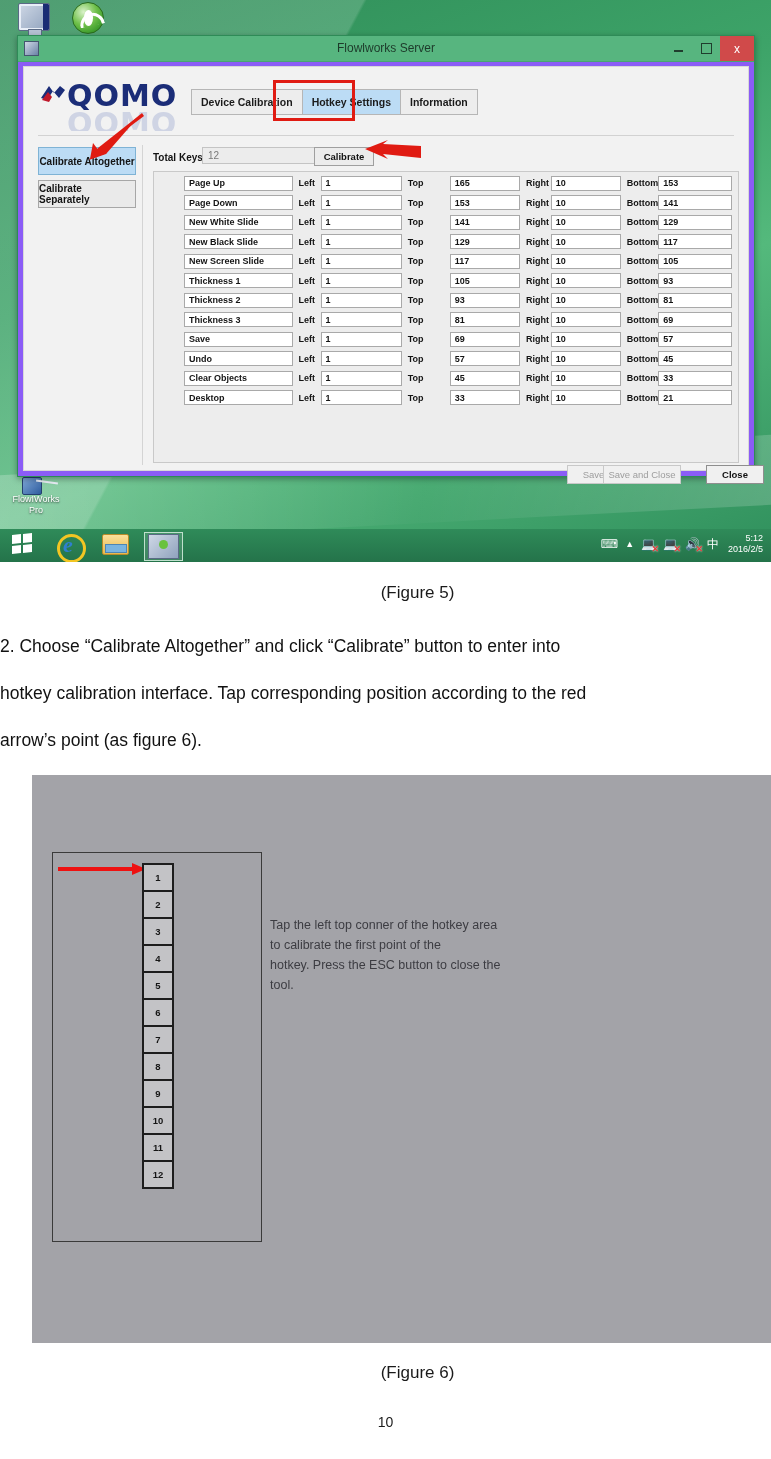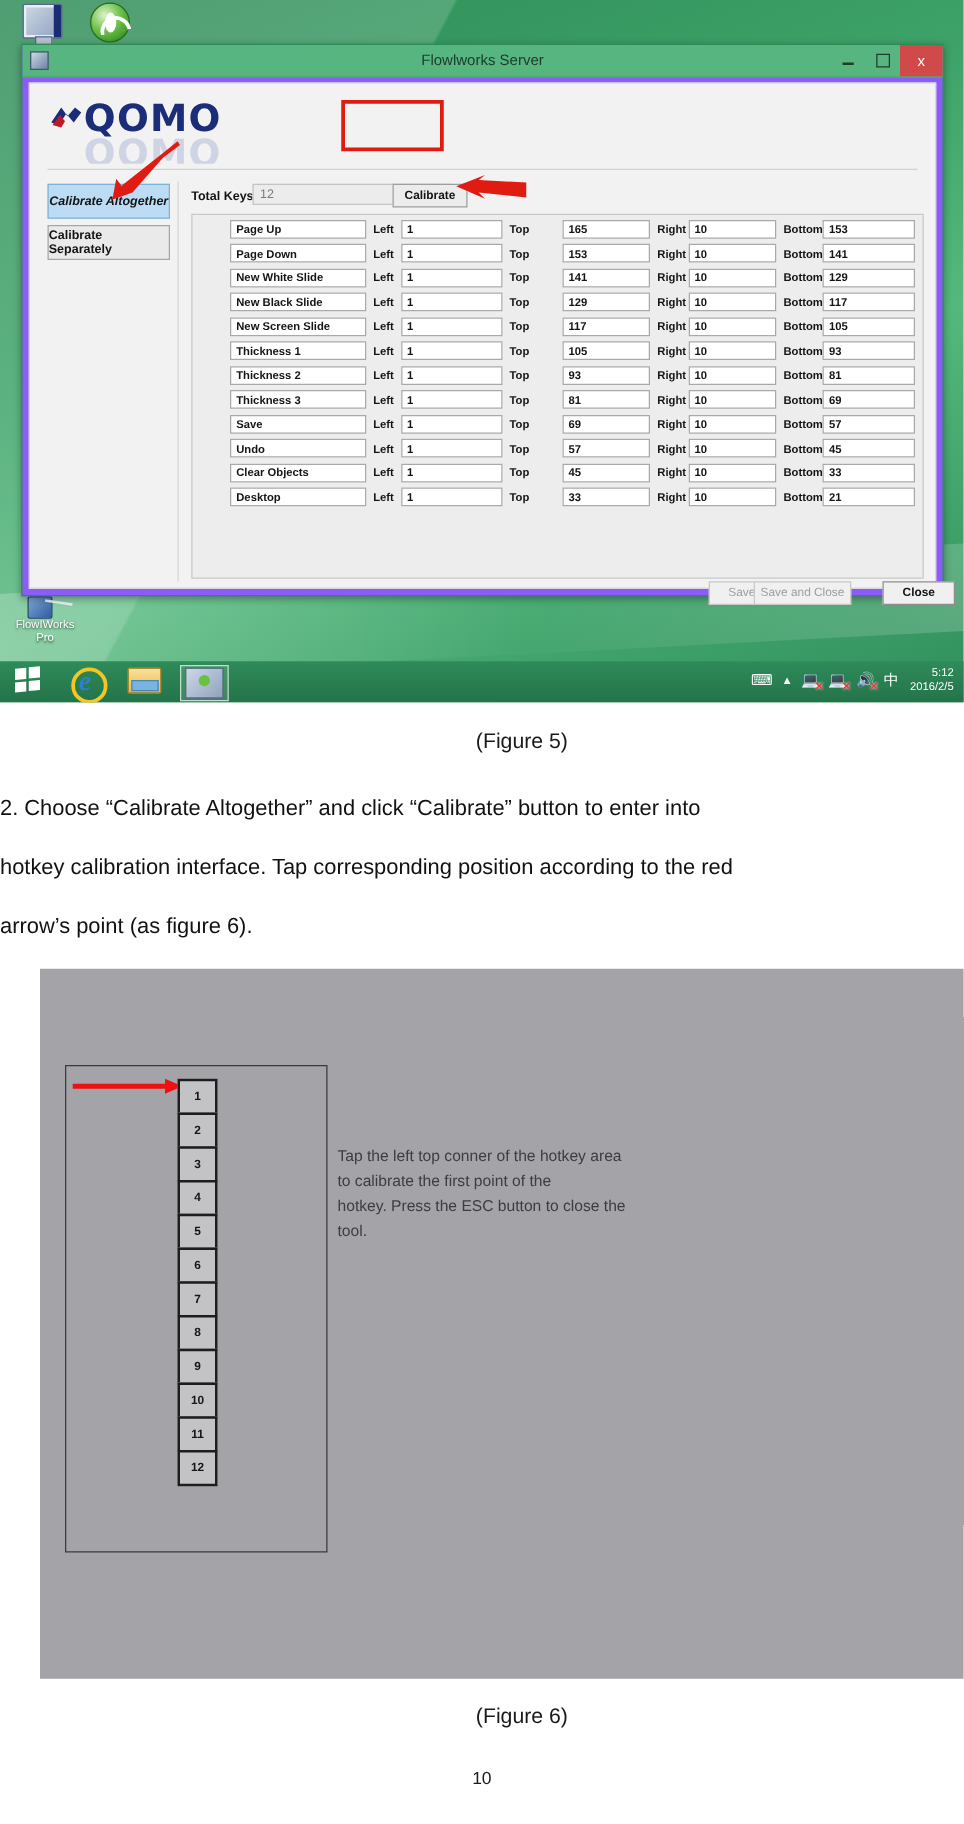--- a/index.html
+++ b/index.html
@@ -143,21 +143,21 @@
   .hr-sep { position: absolute; left: 14px; right: 14px; top: 68px; height: 1px; background: #d2d2d2; }
 
   
   .sidebtn {
     position: absolute; left: 14px; width: 96px; height: 26px;
     display: flex; align-items: center; justify-content: center;
     font-size: 10px; font-weight: bold; color: #141414;
     border: 1px solid #a7a7a7; background: #eaeaea;
   }
   .sidebtn.sel { background: #bcdcf5; border-color: #7fb3d5; }
-  #btn-altogether { top: 80px; font-style: italic; }
+  #btn-altogether { top: 80px; }
   #btn-separately { top: 113px; }
 
   .vdiv { position: absolute; left: 118px; top: 78px; width: 1px; height: 320px; background: #d4d4d4; }
 
   
   .tk-label { position: absolute; left: 129px; top: 85px; font-size: 10px; font-weight: bold; color: #131313; }
   .tk-field {
     position: absolute; left: 178px; top: 80px; width: 158px; height: 17px;
     background: #ececec; border: 1px solid #c4c4c4;
     font-size: 10px; color: #7a7a7a; padding: 2px 0 0 5px; box-sizing: border-box;
@@ -356,20 +356,25 @@
         <svg class="logo-mark" viewBox="0 0 26 20">
           <path d="M1 14 L9 2 L14 9 L20 2 L25 6 L19 14 L13 7 L7 16 Z" fill="#1b2d78"></path>
           <path d="M2 16 L8 8 L12 13 L9 18 Z" fill="#c0182a"></path>
         </svg>
         <div style="padding-left:27px;">
           <div class="logo-main">QOMO</div>
           <div class="logo-ghost">QOMO</div>
         </div>
       </div>
 
+      <div class="tabbar">
+        <div class="tab">Device Calibration</div>
+        <div class="tab active">Hotkey Settings</div>
+        <div class="tab">Information</div>
+      </div>
       <div class="tab-highlight"></div>
 
       <div class="hr-sep"></div>
 
       <div class="sidebtn sel" id="btn-altogether">Calibrate Altogether</div>
       <div class="sidebtn" id="btn-separately">Calibrate Separately</div>
       <div class="vdiv"></div>
 
       <div class="tk-label">Total Keys:</div>
       <div class="tk-field">12</div>

